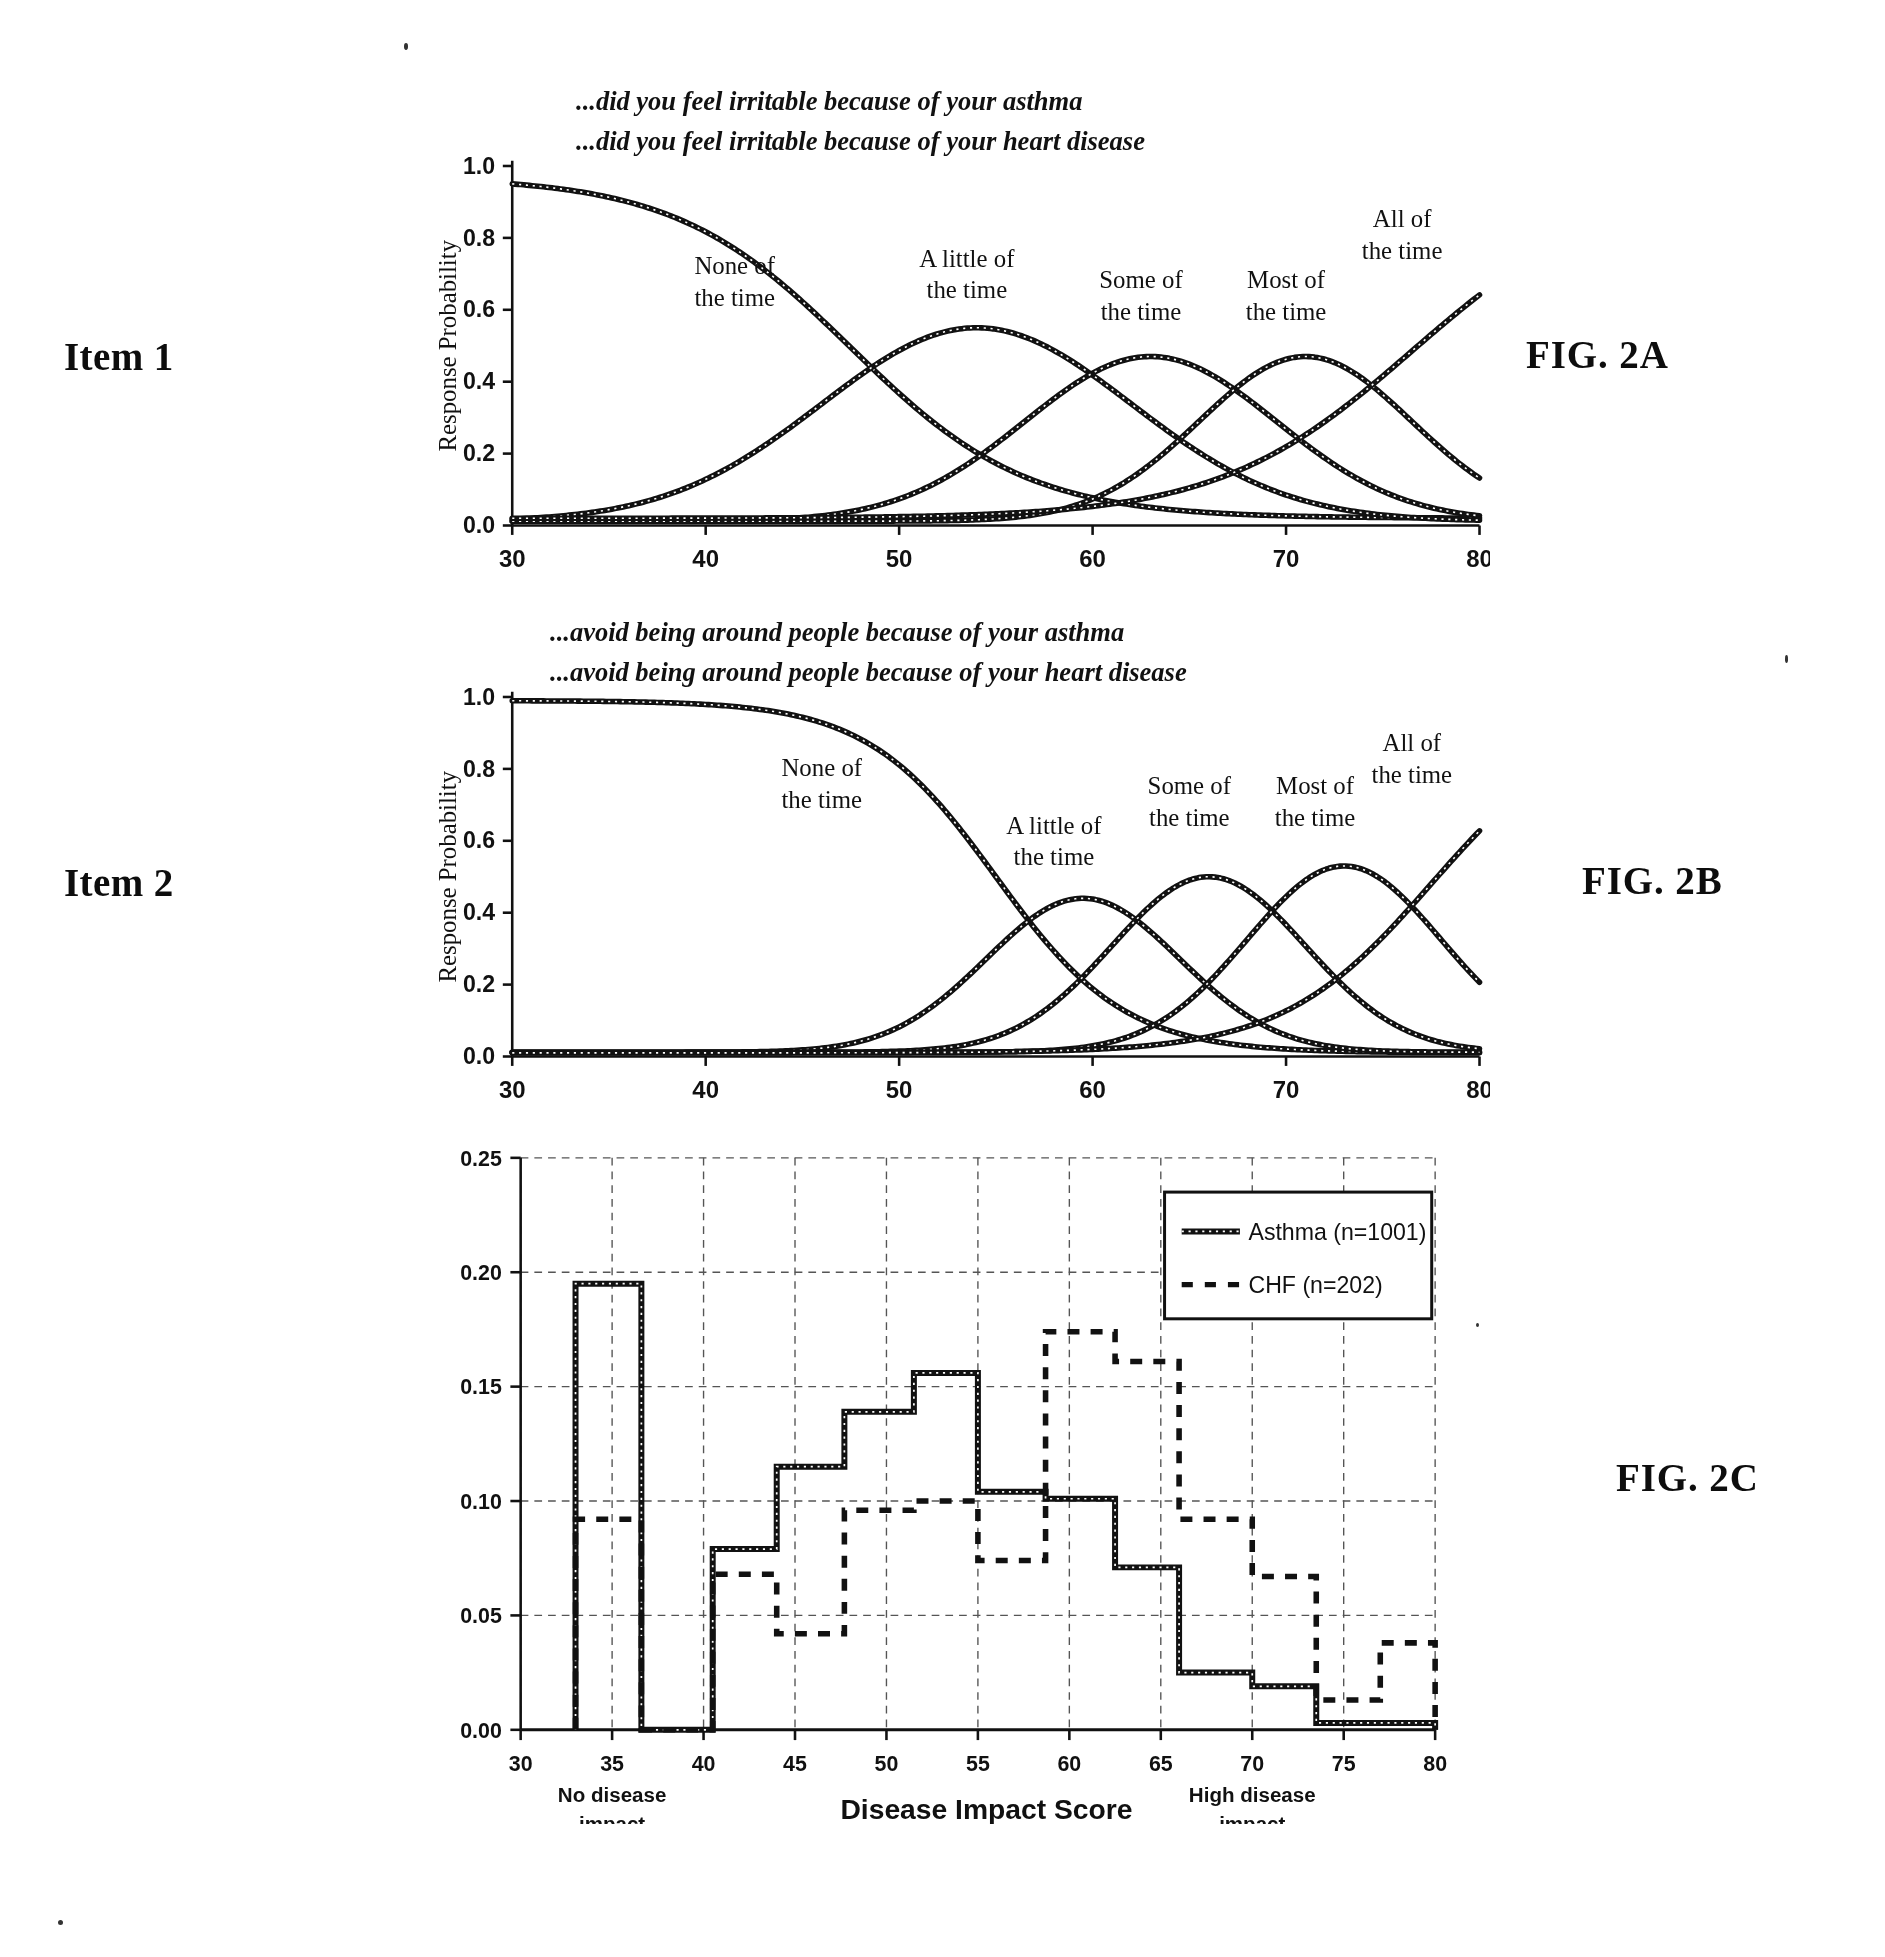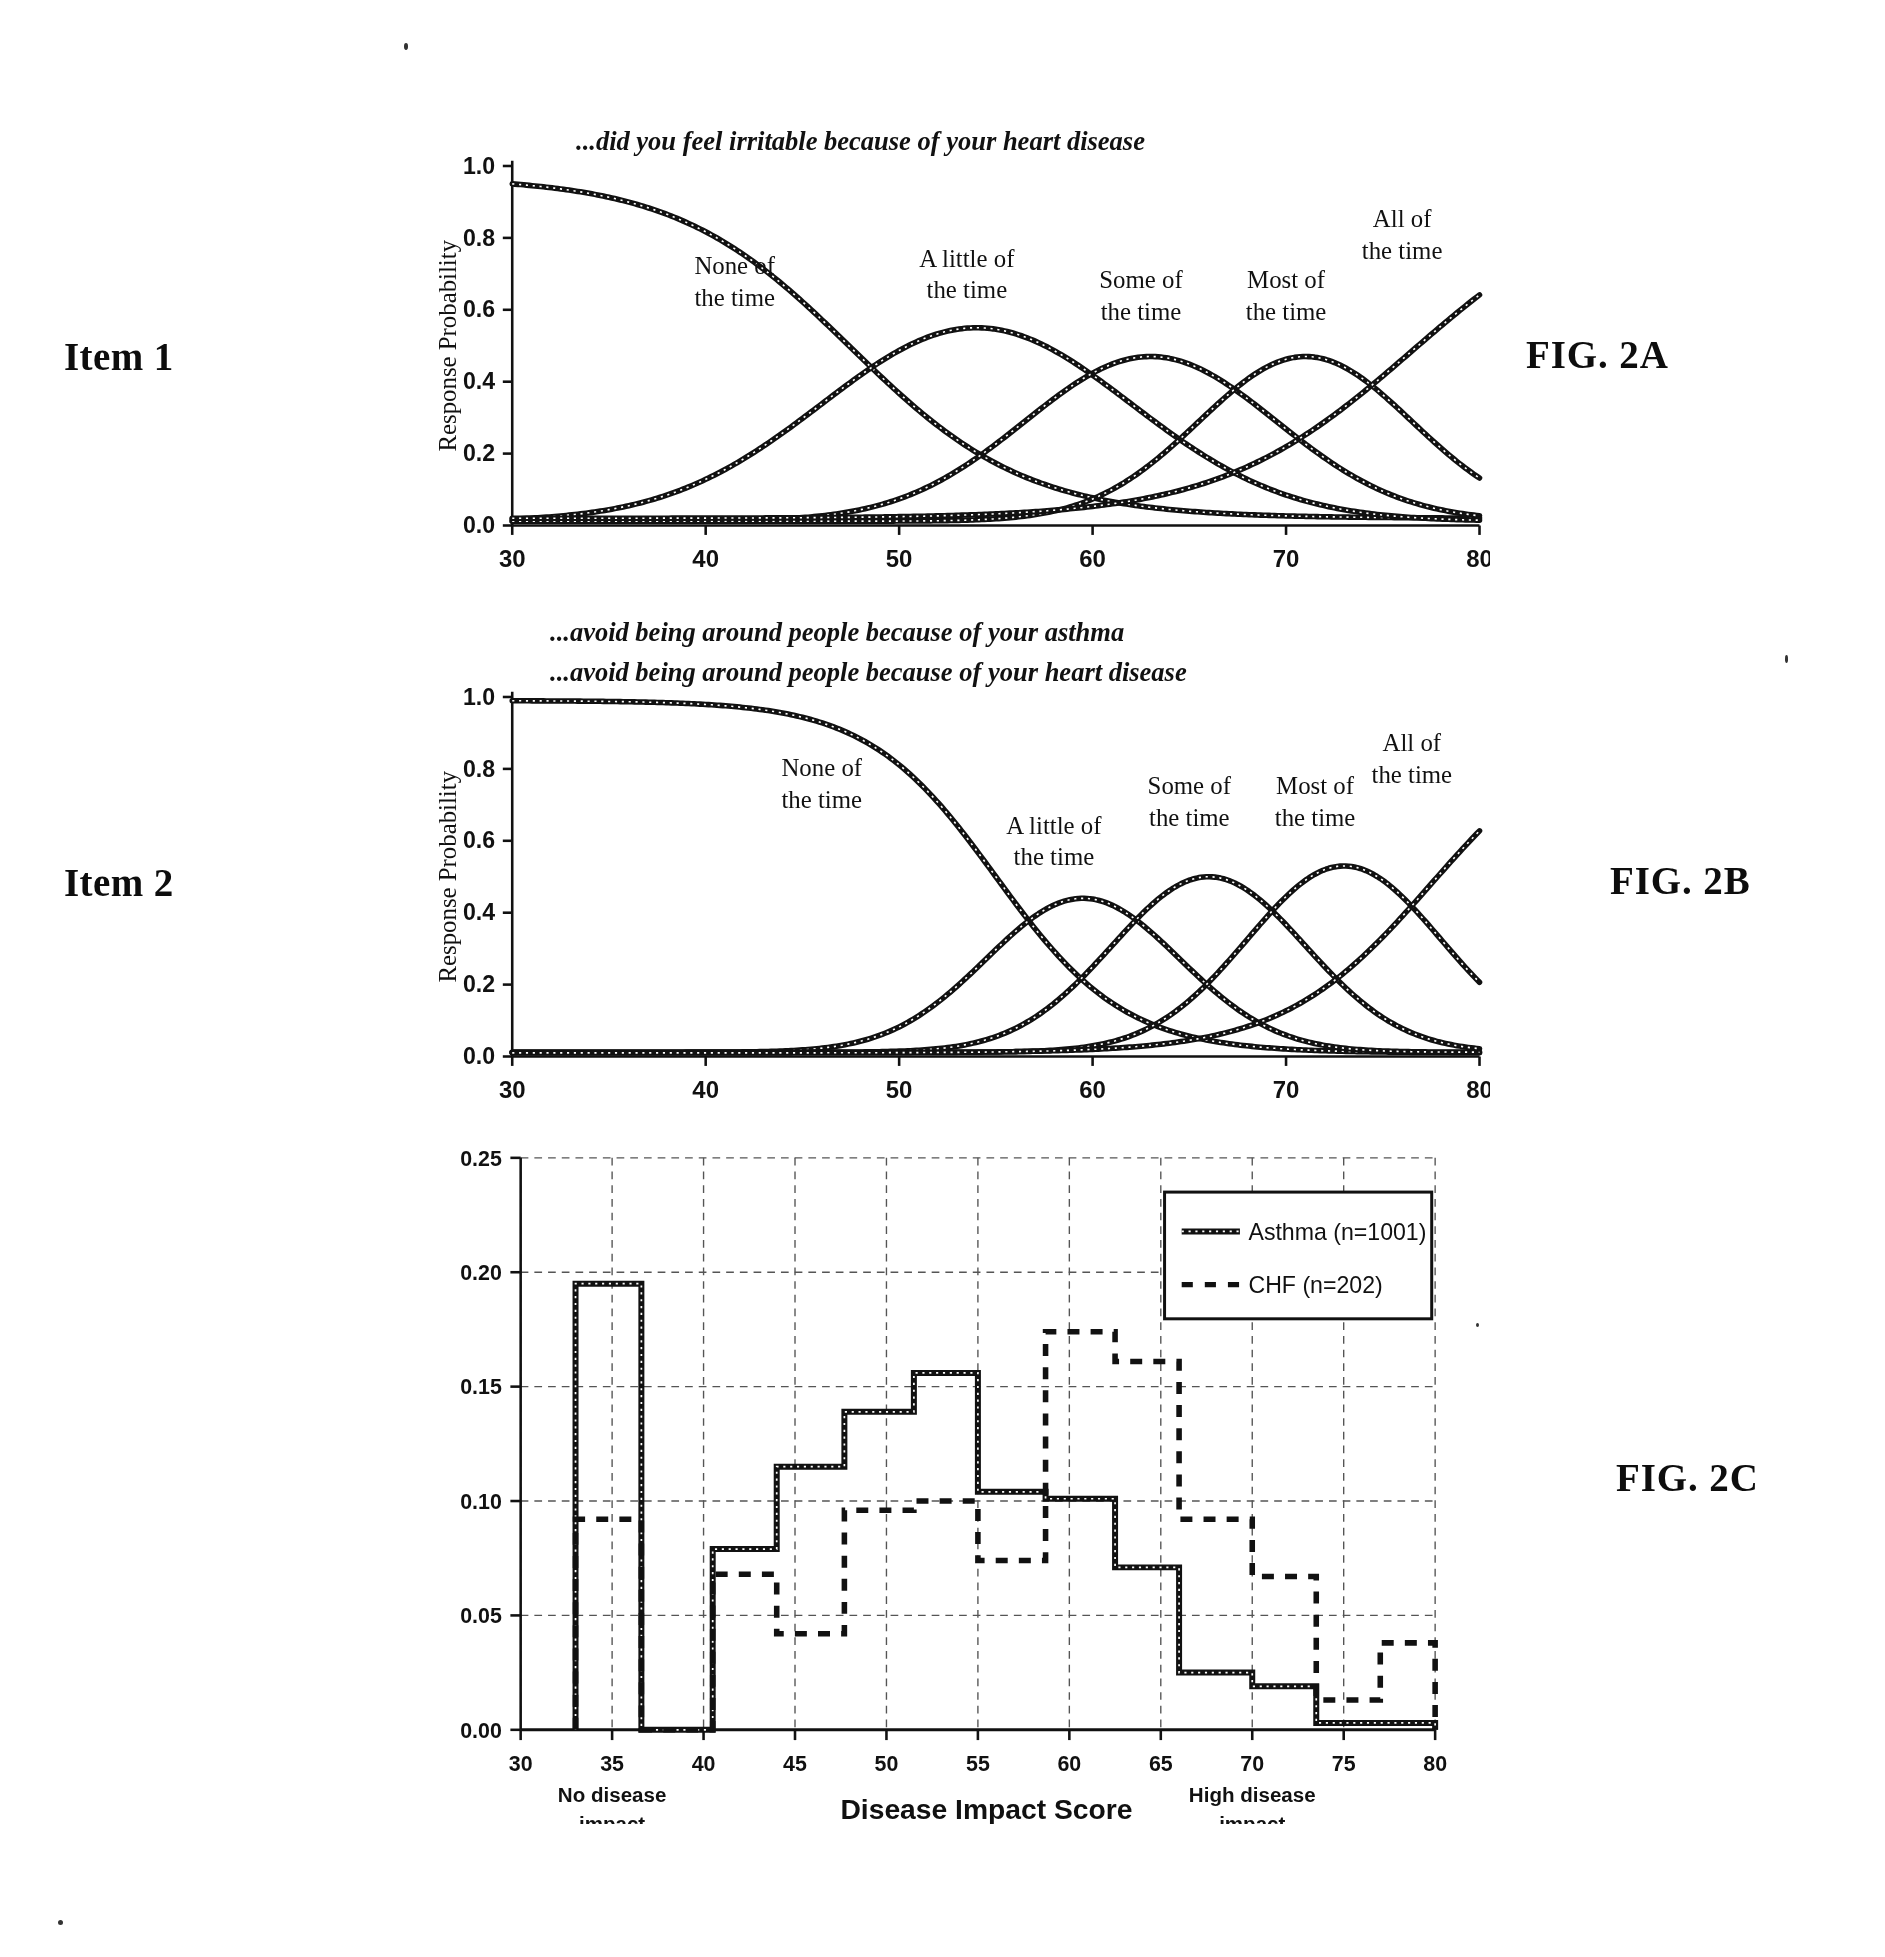--- a/index.html
+++ b/index.html
@@ -54,20 +54,21 @@
 </style>
 </head>
 <body>
 
 <div class="page">
 
   <div class="side-label" style="left:64px; top:332px;">Item 1</div>
 
   <div class="fig-label" style="left:1526px; top:332px;">FIG. 2A</div>
 
+  <div class="panel-title" style="left:576px; top:83px;">...did you feel irritable because of your asthma</div>
   <div class="panel-title" style="left:576px; top:123px;">...did you feel irritable because of your heart disease</div>
 
   <div class="chart-frame" style="left:411px; top:154px;">
     <svg id="svg-2a" width="1079" height="428" viewBox="0 0 1260 500">
         <g>
           <line x1="118" y1="8" x2="118" y2="434" stroke="#111" stroke-width="3"></line>
           <line x1="118" y1="434" x2="1248" y2="434" stroke="#111" stroke-width="3"></line>
           <line x1="107" y1="434" x2="118" y2="434" stroke="#111" stroke-width="3"></line>
           <text x="98" y="443" text-anchor="end" font-family="&quot;Liberation Sans&quot;, sans-serif" font-size="27" font-weight="bold" fill="#111">0.0</text>
           <line x1="107" y1="350" x2="118" y2="350" stroke="#111" stroke-width="3"></line>
@@ -112,21 +113,21 @@
           <text x="1022" y="156.8" text-anchor="middle" font-family="&quot;Liberation Serif&quot;, serif" font-size="29" fill="#111">Most of</text>
           <text x="1022" y="193.8" text-anchor="middle" font-family="&quot;Liberation Serif&quot;, serif" font-size="29" fill="#111">the time</text>
           <text x="1157.6000000000001" y="85.40000000000003" text-anchor="middle" font-family="&quot;Liberation Serif&quot;, serif" font-size="29" fill="#111">All of</text>
           <text x="1157.6000000000001" y="122.40000000000003" text-anchor="middle" font-family="&quot;Liberation Serif&quot;, serif" font-size="29" fill="#111">the time</text>
         </g>
       </svg>
   </div>
 
   <div class="side-label" style="left:64px; top:858px;">Item 2</div>
 
-  <div class="fig-label" style="left:1582px; top:858px;margin-left:28px;">FIG. 2B</div>
+  <div class="fig-label" style="left:1582px; top:858px;">FIG. 2B</div>
 
   <div class="panel-title" style="left:550px; top:654px;">...avoid being around people because of your heart disease</div>
   <div class="panel-title" style="left:550px; top:614px;">...avoid being around people because of your asthma</div>
 
   <div class="chart-frame" style="left:411px; top:685px;">
     <svg id="svg-2b" width="1079" height="428" viewBox="0 0 1260 500">
         <g>
           <line x1="118" y1="8" x2="118" y2="434" stroke="#111" stroke-width="3"></line>
           <line x1="118" y1="434" x2="1248" y2="434" stroke="#111" stroke-width="3"></line>
           <line x1="107" y1="434" x2="118" y2="434" stroke="#111" stroke-width="3"></line>

